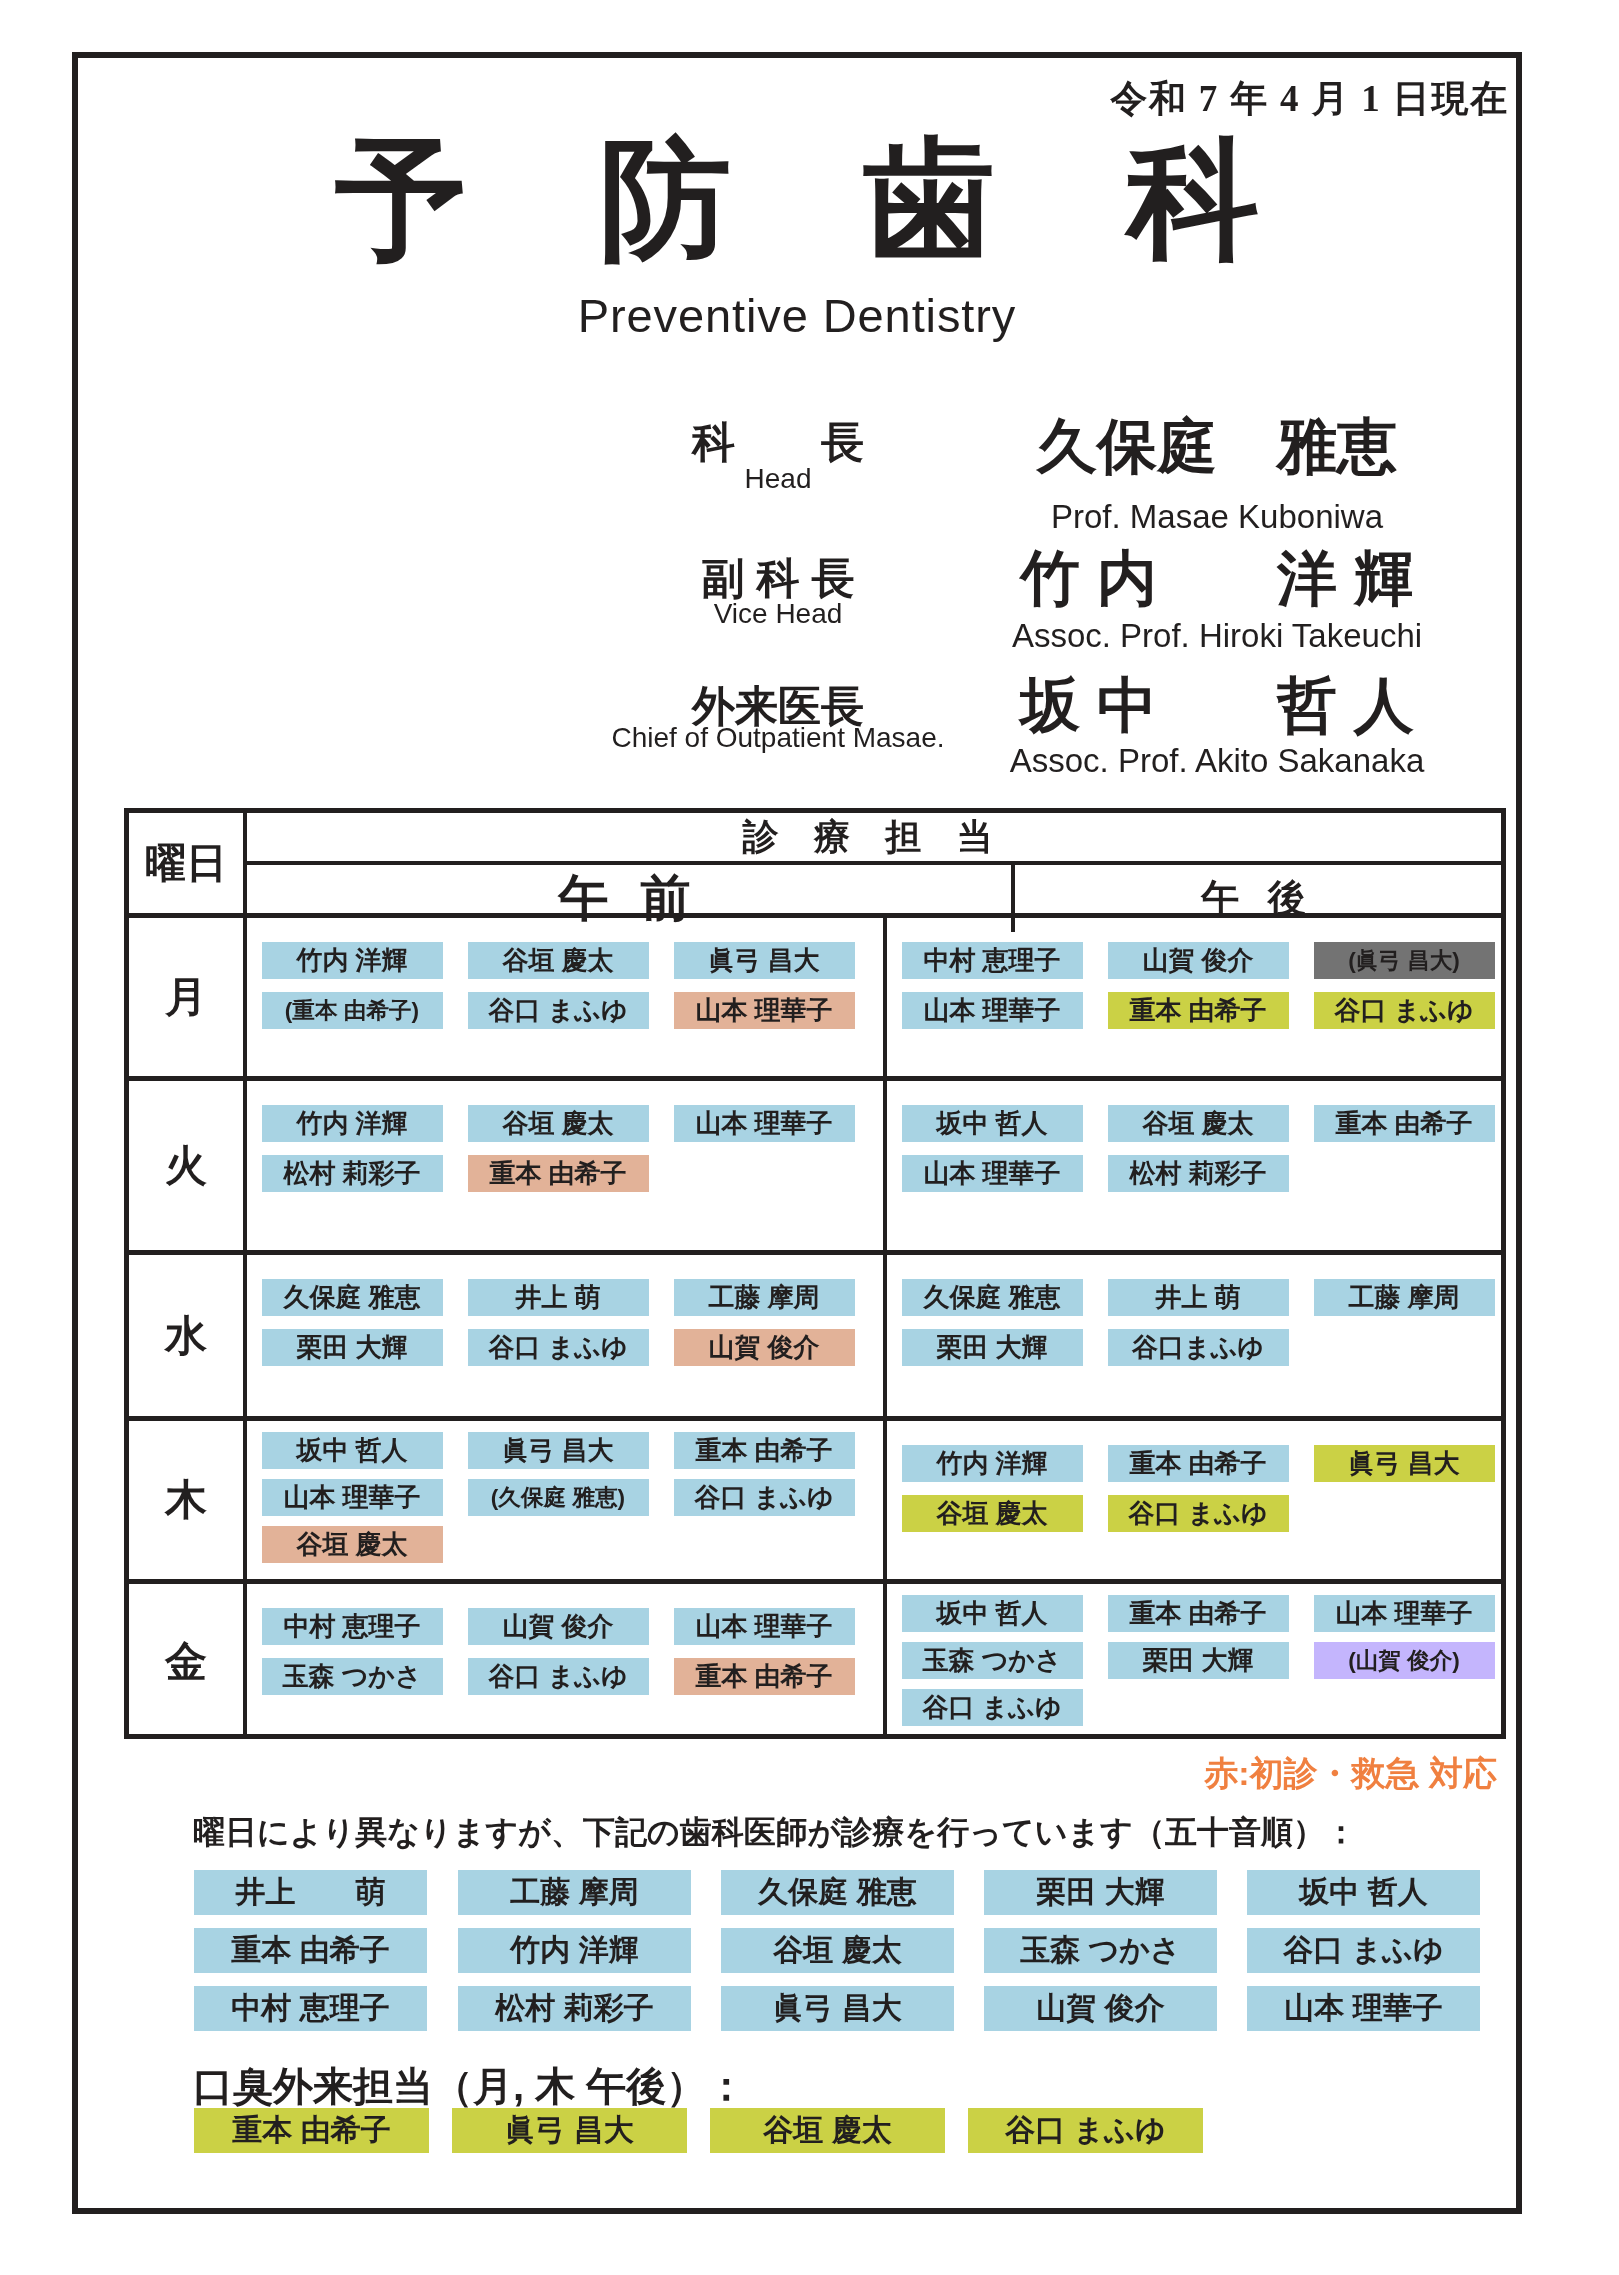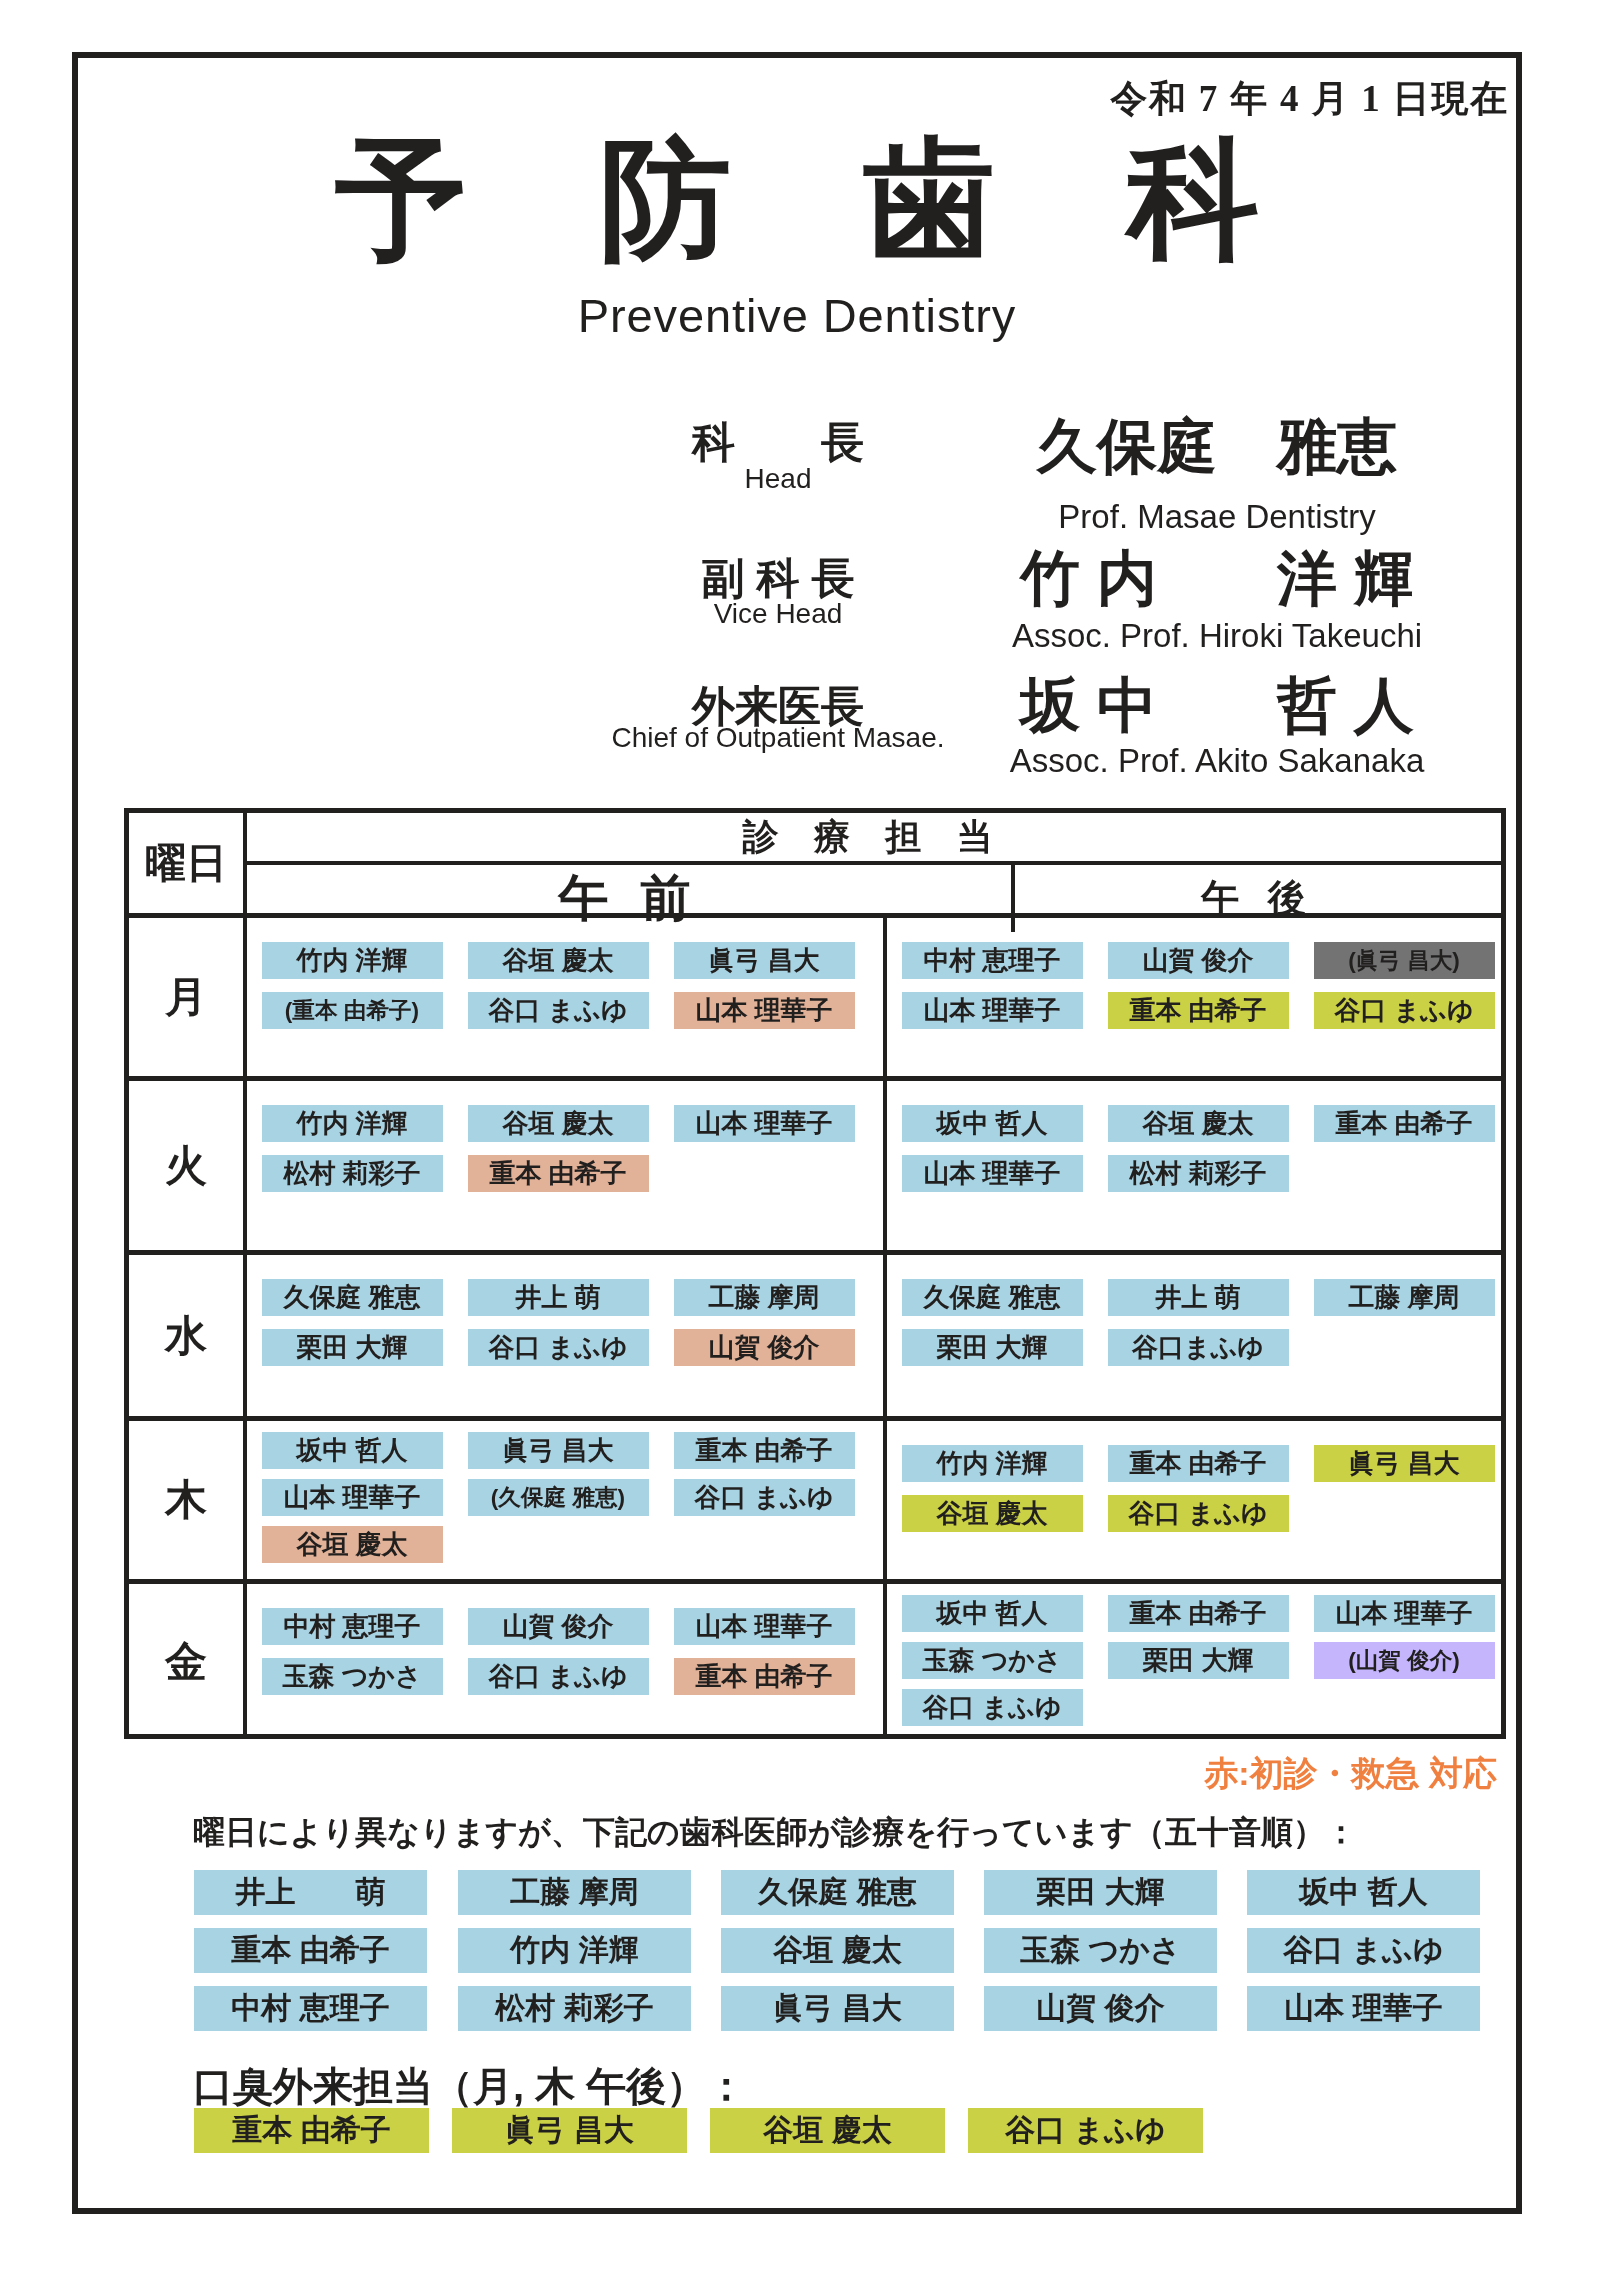--- a/index.html
+++ b/index.html
@@ -61,21 +61,21 @@
 <div class="page">
   <div class="frame"></div>
 
   <div class="date">令和 7 年 4 月 1 日現在</div>
   <div class="title">予　防　歯　科</div>
   <div class="subtitle">Preventive Dentistry</div>
 
   <div class="staff-name" style="top:407px">久保庭　雅恵</div>
   <div class="staff-role" style="top:414px">科　　長</div>
   <div class="staff-sub" style="top:463px">Head</div>
-  <div class="staff-en" style="top:498px">Prof. Masae Dentistry</div>
+  <div class="staff-en" style="top:498px">Prof. Masae Kuboniwa</div>
 
   <div class="staff-name" style="top:539px">竹 内　　洋 輝</div>
   <div class="staff-role" style="top:550px">副 科 長</div>
   <div class="staff-sub" style="top:598px">Vice Head</div>
   <div class="staff-en" style="top:617px">Assoc. Prof. Hiroki Takeuchi</div>
 
   <div class="staff-name" style="top:666px">坂 中　　哲 人</div>
   <div class="staff-role" style="top:678px">外来医長</div>
   <div class="staff-sub" style="top:722px">Chief of Outpatient Masae.</div>
   <div class="staff-en" style="top:742px">Assoc. Prof. Akito Sakanaka</div>

